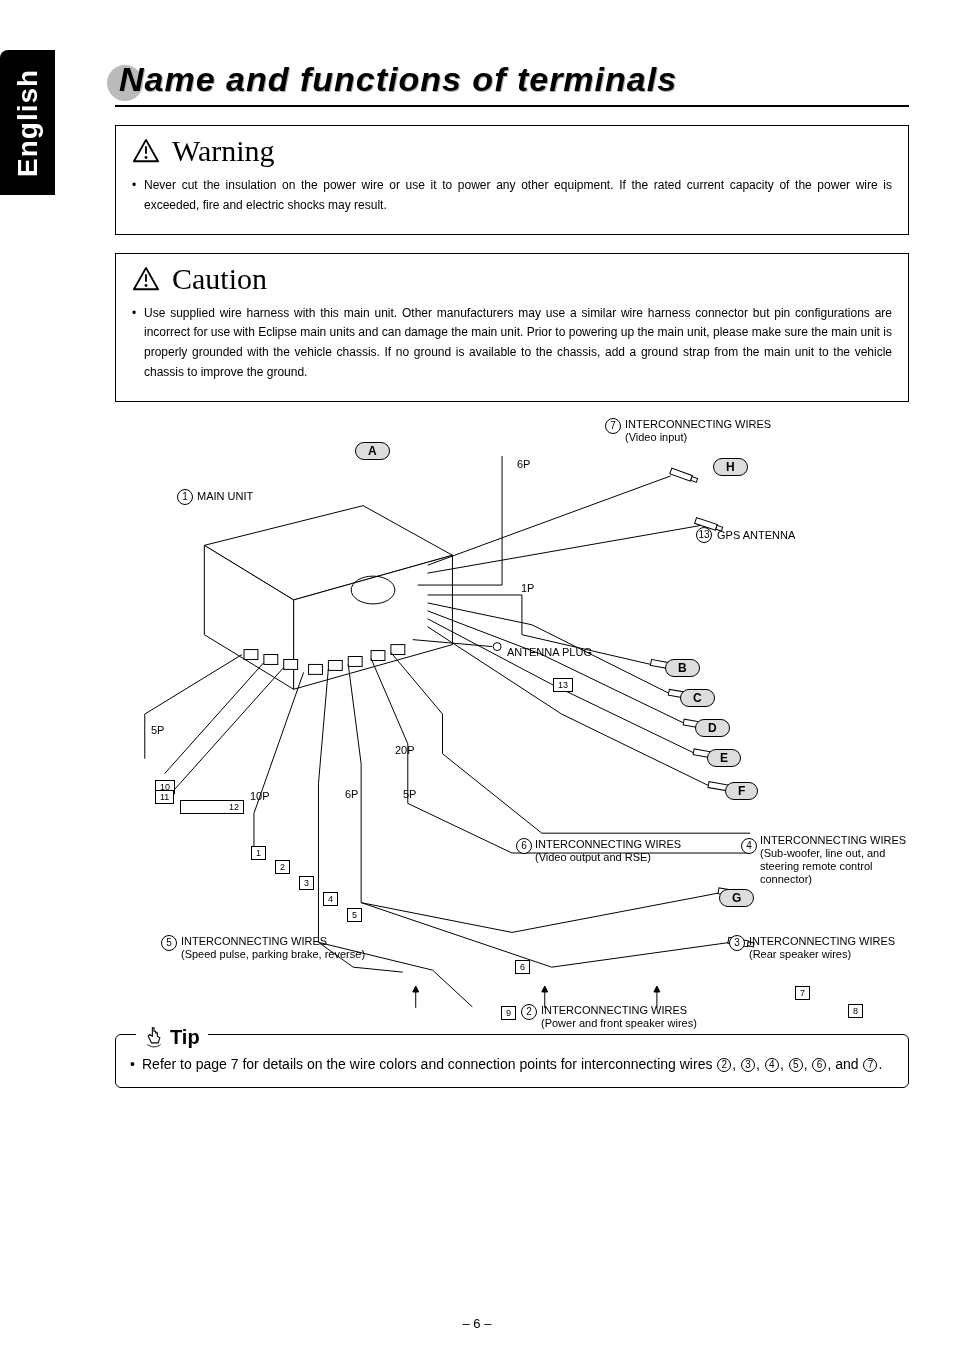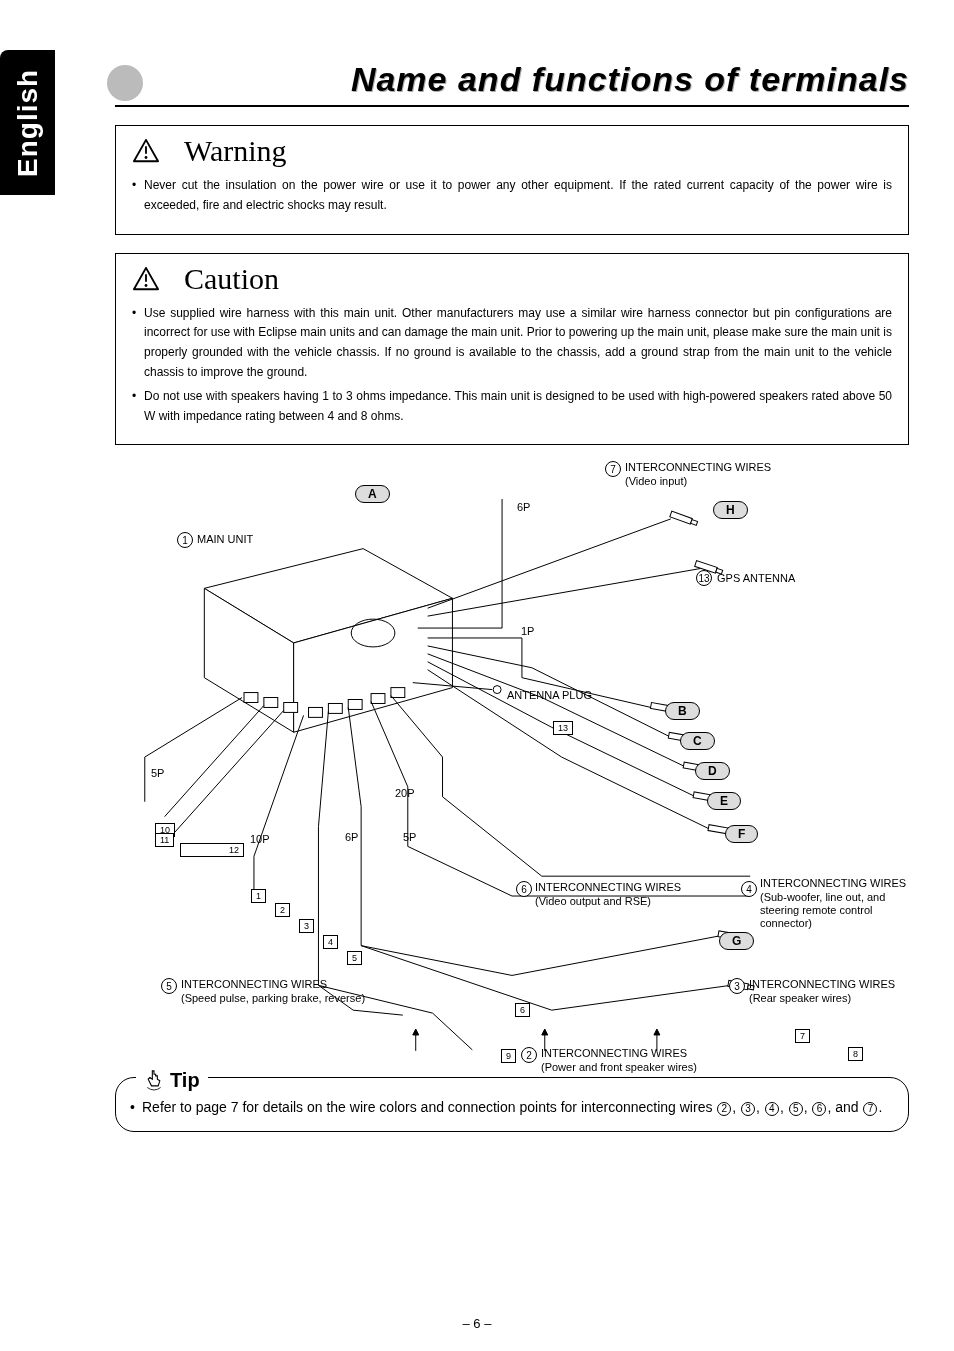--- a/index.html
+++ b/index.html
@@ -35,21 +35,20 @@
     font-size: 28px;
     font-weight: bold;
     border-radius: 0 0 8px 0;
     letter-spacing: 1px;
     transform: rotate(180deg);
   }
   .title-block {
     margin-left: 70px;
     position: relative;
     margin-top: 30px;
-    text-align: right;
   }
   .title-dot {
     position: absolute;
     left: -8px;
     top: 5px;
     width: 36px;
     height: 36px;
     background: #bbb;
     border-radius: 50%;
     z-index: 0;
@@ -70,21 +69,21 @@
     margin: 6px 0 0 0;
   }
   .box {
     border: 1px solid #000;
     margin: 18px 0 0 70px;
     padding: 8px 16px 14px 16px;
   }
   .box-header {
     display: flex;
     align-items: center;
-    gap: 24px;
+    gap: 12px;
     margin-bottom: 8px;
   }
   .alert-icon {
     width: 28px;
     height: 26px;
   }
   .box-title {
     font-size: 30px;
     font-weight: normal;
     font-family: "Times New Roman", serif;
@@ -111,21 +110,21 @@
   .diagram-area {
     margin: 12px 0 0 70px;
     border: 0;
     position: relative;
     height: 620px;
     font-size: 9px;
   }
   .tip-box {
     margin: 0 0 0 70px;
     border: 1.5px solid #000;
-    border-radius: 19px;
+    border-radius: 6px;
     padding: 18px 14px 12px 14px;
     position: relative;
     font-size: 14px;
     line-height: 1.6;
   }
   .tip-label {
     position: absolute;
     top: -14px;
     left: 20px;
     background: #fff;
@@ -208,21 +207,20 @@
     <div class="box-header">
       <svg class="alert-icon" viewBox="0 0 30 28">
         <path d="M15 2 L28 25 L2 25 Z" fill="none" stroke="#000" stroke-width="2" stroke-linejoin="round"></path>
         <line x1="15" y1="9" x2="15" y2="17" stroke="#000" stroke-width="2"></line>
         <circle cx="15" cy="21" r="1.5" fill="#000"></circle>
       </svg>
       <span class="box-title">Caution</span>
     </div>
     <ul class="bullet-list">
       <li>Use supplied wire harness with this main unit.  Other manufacturers may use a similar wire harness connector but pin configurations are incorrect for use with Eclipse main units and can damage the main unit.  Prior to powering up the main unit, please make sure the main unit is properly grounded with the vehicle chassis.  If no ground is available to the chassis, add a ground strap from the main unit to the vehicle chassis to improve the ground.</li>
-      <li>Do not use with speakers having 1 to 3 ohms impedance.  This main unit is designed to be used with high-powered speakers rated above 50 W with impedance rating between 4 and 8 ohms.</li>
     </ul>
   </div>
 
   <div class="diagram-area">
     <svg viewBox="0 0 800 620" style="position:absolute;left:0;top:0;width:100%;height:100%;">
 
       <g stroke="#000" stroke-width="1" fill="#fff">
         <path d="M90 130 L250 90 L340 140 L180 185 Z"></path>
         <path d="M90 130 L90 220 L180 275 L180 185 Z"></path>
         <path d="M180 185 L340 140 L340 230 L180 275 Z"></path>

